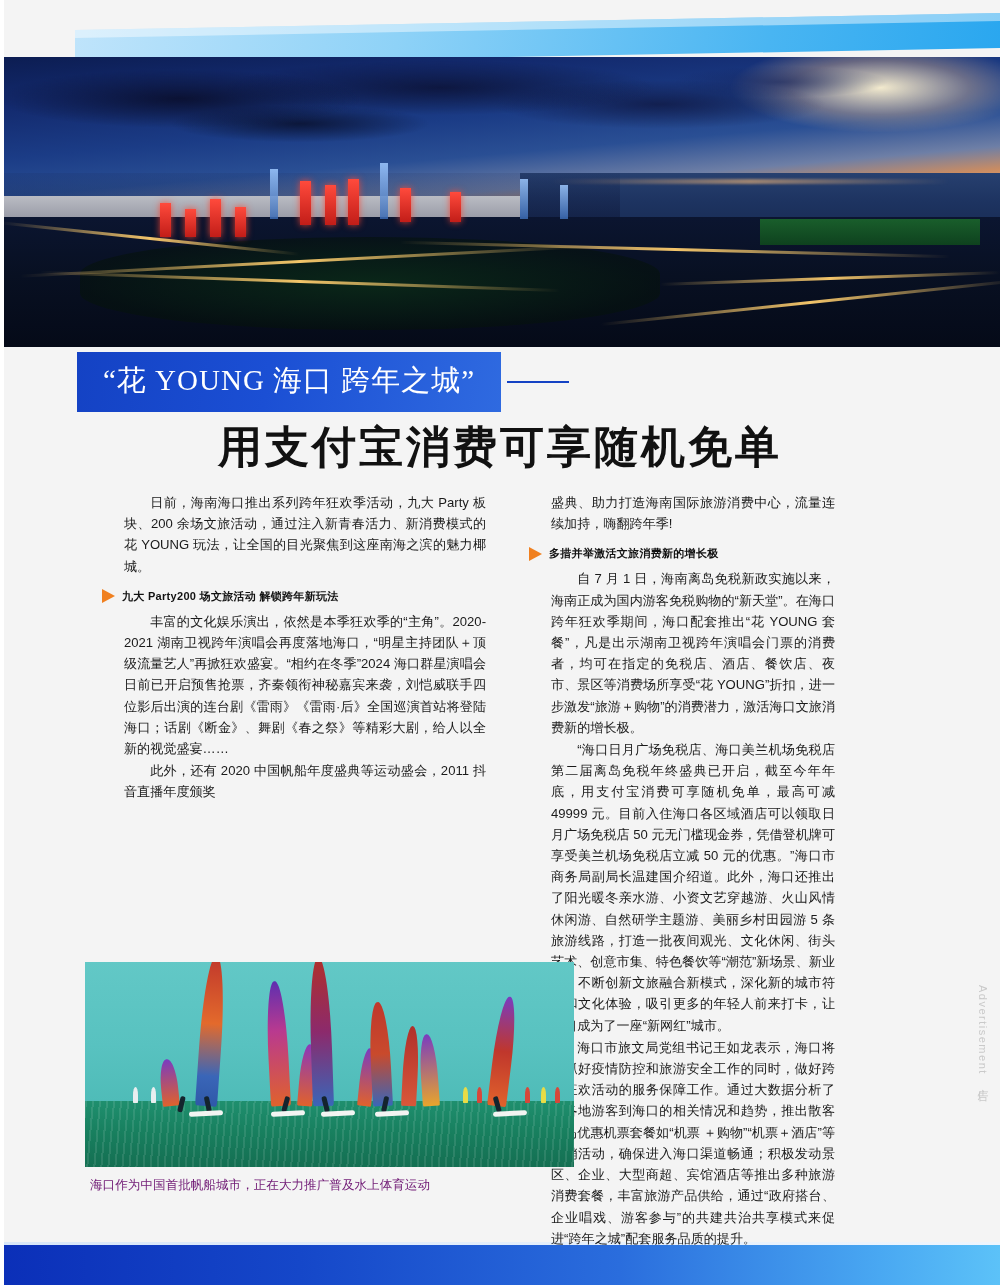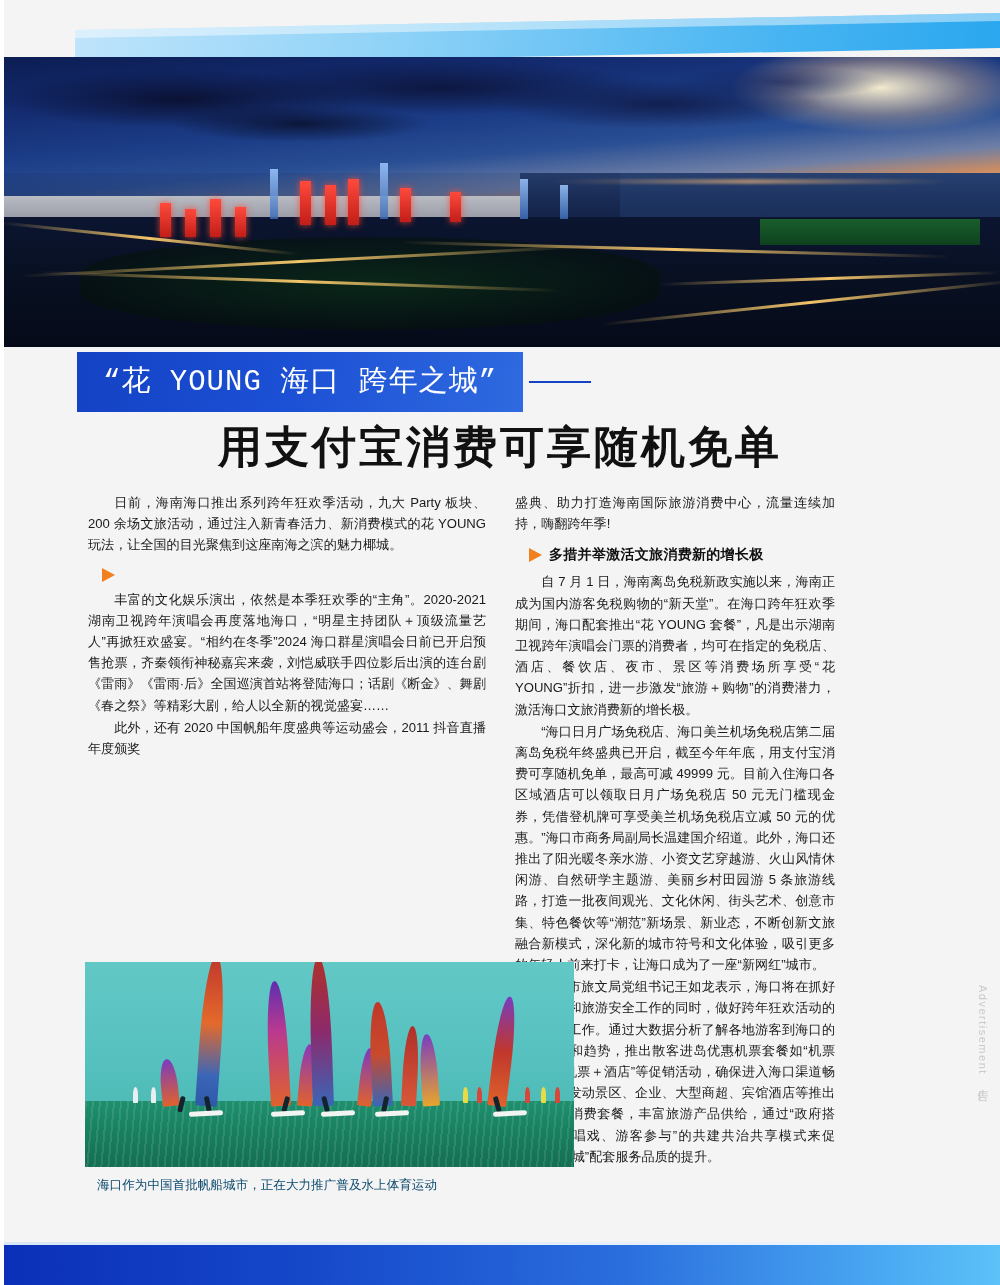--- a/index.html
+++ b/index.html
@@ -98,21 +98,21 @@
 
   
   .slogan-wrap{ position:absolute; left:77px; top:352px; z-index:6; display:flex; align-items:center; }
   .slogan {
     background:linear-gradient(100deg,#1442c4 0%,#1b4fd4 45%,#2f6ae0 100%);
     padding:9px 26px 11px 26px;
     display:flex; align-items:center;
   }
   .slogan-text{
     color:#ffffff; font-size:29px; letter-spacing:1px; white-space:nowrap;
-    font-family:Liberation Mono, monospace;
+    font-family:Liberation Serif, serif;
   }
   .slogan-rule{
     width:62px; height:2px; background:#1442c4; margin-left:6px;
   }
 
   
   .headline{
     position:absolute; left:0; top:418px; width:1000px; text-align:center; z-index:6;
     font-family:"Liberation Serif","DejaVu Serif",serif;
     font-weight:bold; font-size:44px; color:#111; letter-spacing:3px;
@@ -123,34 +123,35 @@
     position:absolute; left:88px; top:492px; width:826px; z-index:6;
     display:flex; gap:29px; align-items:flex-start;
   }
   .col{ width:398px; }
   .col.right{ width:320px; }
 
   p.body{
     font-size:13.1px; line-height:1.62; color:#1a1a1a; text-align:justify;
     text-indent:2em; margin-bottom:1px;
     font-family:"Liberation Sans","DejaVu Sans",sans-serif;
+    margin-left:36px;
   }
   p.body.noindent{ text-indent:0; }
 
   .subhead{
     display:flex; align-items:center; gap:7px;
     margin:12px 0 7px 14px;
   }
   .tri{
     width:0; height:0; border-left:13px solid #f08020;
     border-top:7px solid transparent; border-bottom:7px solid transparent;
     flex:none;
   }
   .subhead-text{
-    font-size:14px; font-weight:bold; color:#111; letter-spacing:.3px;
+    font-size:11px; font-weight:bold; color:#111; letter-spacing:.3px;
   }
 
   
   .photo{
     position:absolute; left:85px; top:962px; width:489px; height:205px;
     z-index:6; overflow:hidden; background:#5ec6c2;
   }
   .ph-sky{ position:absolute; left:0; top:0; width:100%; height:68%;
     background:linear-gradient(180deg,#62c8c6 0%,#58c2c0 60%,#4fbcb8 100%); }
   .ph-sea{ position:absolute; left:0; bottom:0; width:100%; height:32%;
@@ -167,22 +168,22 @@
     position:absolute; bottom:27%; width:5px; height:16px;
     background:#14242e; border-radius:2px; transform-origin:bottom center;
   }
   .board{
     position:absolute; bottom:25%; width:34px; height:5px;
     background:#f2f4f2; border-radius:3px; transform:rotate(-3deg);
   }
   .farsail{ position:absolute; bottom:31%; width:5px; height:16px; border-radius:50% 50% 10% 10%; }
 
   .caption{
-    position:absolute; left:97px; top:1177px; z-index:6;
-    font-size:12.6px; color:#0c4a6e;
+    position:absolute; left:90px; top:1177px; z-index:6;
+    font-size:12.6px; color:#701a75;
   }
 
   
   .advert{
     position:absolute; right:10px; top:985px; z-index:6;
     writing-mode:vertical-rl; font-size:11px; color:#c9c9c9;
     letter-spacing:1.5px; white-space:nowrap;
   }
 
   
@@ -249,20 +250,21 @@
 
   <div class="headline">用支付宝消费可享随机免单</div>
 
   <div class="cols">
 
     <div class="col left">
       <p class="body">日前，海南海口推出系列跨年狂欢季活动，九大 Party 板块、200 余场文旅活动，通过注入新青春活力、新消费模式的花 YOUNG 玩法，让全国的目光聚焦到这座南海之滨的魅力椰城。</p>
 
       <div class="subhead">
         <span class="tri"></span>
+        <span class="subhead-text">九大 Party200 场文旅活动 解锁跨年新玩法</span>
       </div>
 
       <p class="body">丰富的文化娱乐演出，依然是本季狂欢季的“主角”。2020-2021 湖南卫视跨年演唱会再度落地海口，“明星主持团队＋顶级流量艺人”再掀狂欢盛宴。“相约在冬季”2024 海口群星演唱会日前已开启预售抢票，齐秦领衔神秘嘉宾来袭，刘恺威联手四位影后出演的连台剧《雷雨》《雷雨·后》全国巡演首站将登陆海口；话剧《断金》、舞剧《春之祭》等精彩大剧，给人以全新的视觉盛宴……</p>
       <p class="body">此外，还有 2020 中国帆船年度盛典等运动盛会，2011 抖音直播年度颁奖</p>
     </div>
 
     <div class="col right">
       <p class="body noindent">盛典、助力打造海南国际旅游消费中心，流量连续加持，嗨翻跨年季!</p>
 
       <div class="subhead">

